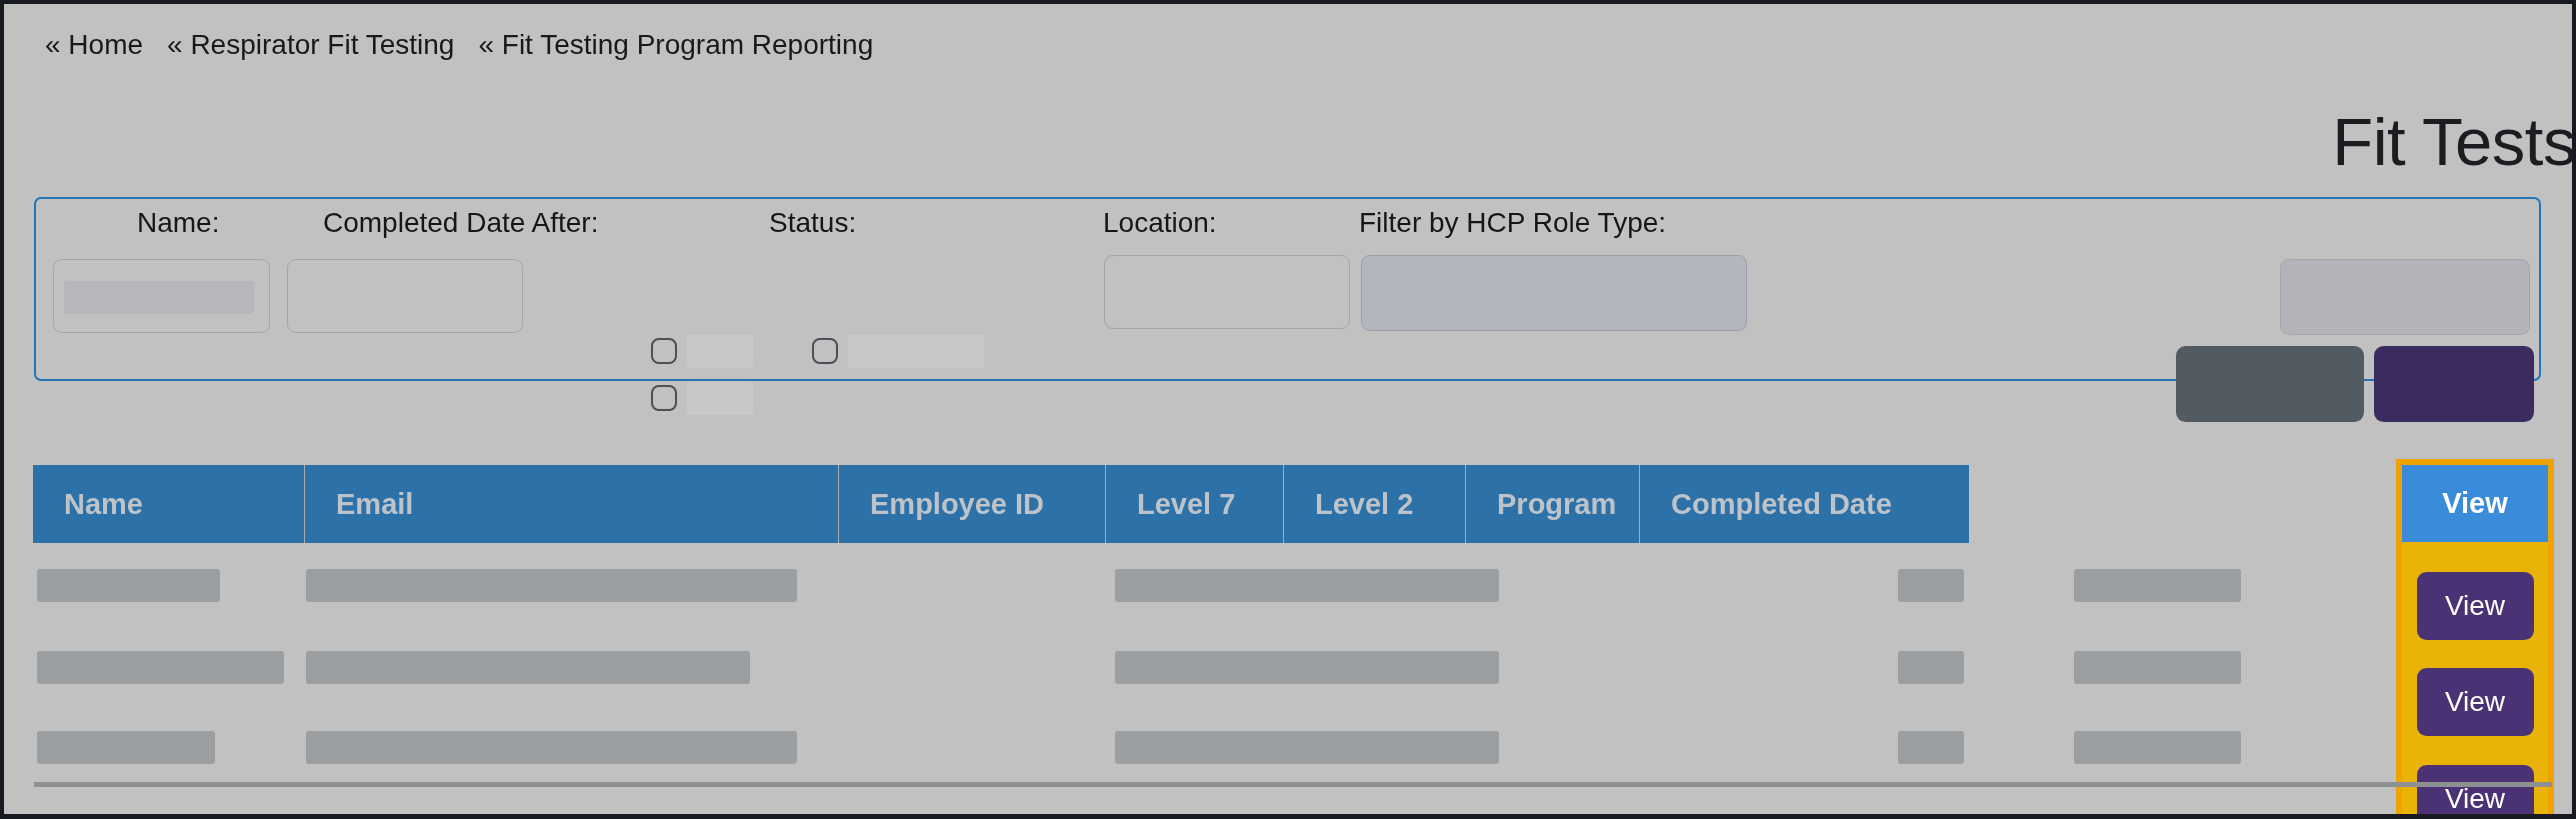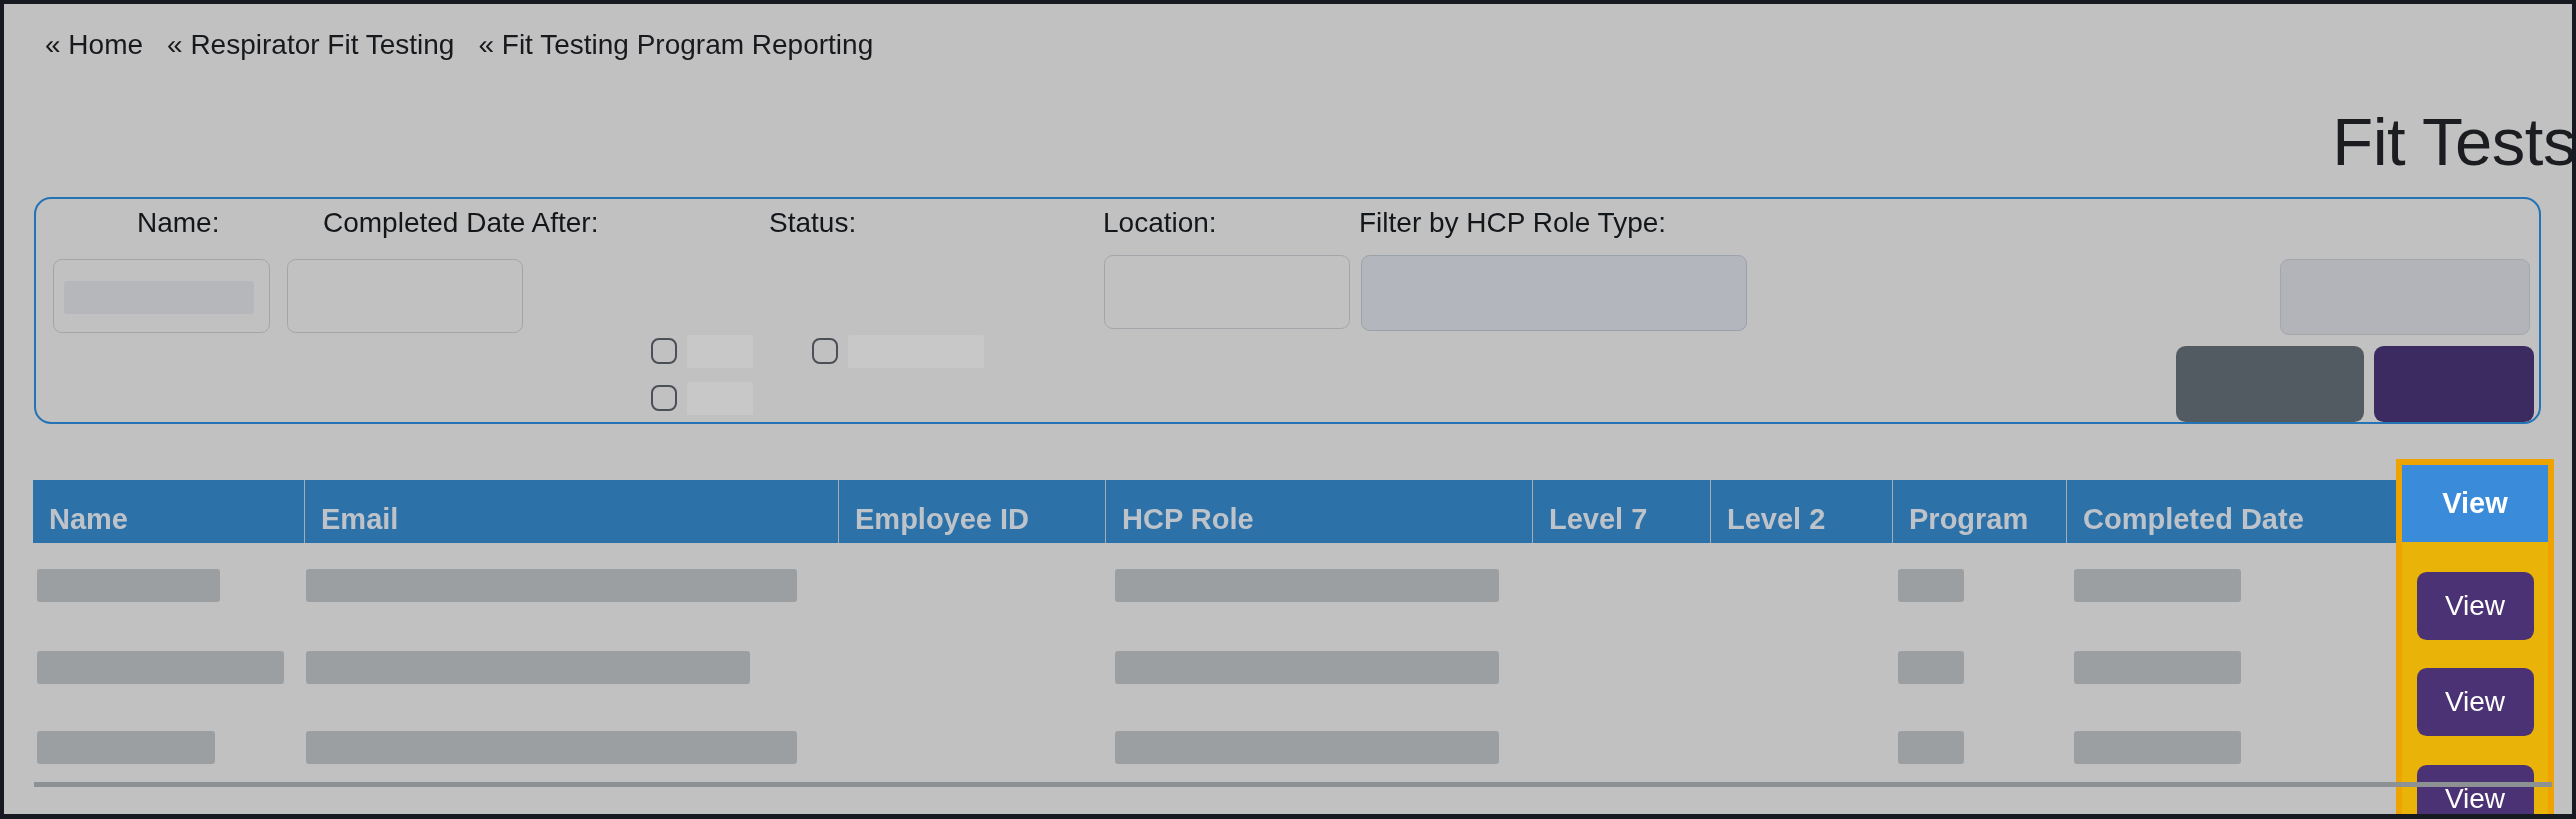--- a/index.html
+++ b/index.html
@@ -11,22 +11,22 @@
     content:"";position:absolute;inset:0;pointer-events:none;
     border:4.8px solid #171b21;border-bottom-width:6.8px;
   }
   
   .breadcrumbs{position:absolute;left:45px;top:29px;display:flex;gap:24px;}
   .crumb{font-size:28px;color:#17191c;text-decoration:none;white-space:nowrap;cursor:pointer;}
   
   .title{position:absolute;left:0;top:103px;width:100%;margin:0;text-align:right;
     font-size:67px;font-weight:400;color:#1b1d21;letter-spacing:-0.5px;}
   
-  .filter-panel{position:absolute;left:34px;top:197px;width:2507px;height:227px;
-    border:2.9px solid #2373b5;border-radius:17px;box-sizing:border-box;}
+  .filter-panel{position:absolute;left:34px;top:197px;width:2507px;height:184px;
+    border:2.9px solid #2373b5;border-radius:7px;box-sizing:border-box;}
   .flabel{position:absolute;top:7.8px;font-size:28px;color:#14171a;white-space:nowrap;}
   .l-name{left:101px;}
   .l-cda{left:287px;}
   .l-status{left:733px;}
   .l-location{left:1067px;}
   .l-hcp{left:1323px;}
   .input{position:absolute;border:1.9px solid #a2a5a9;border-radius:8.7px;box-sizing:border-box;background:transparent;}
   .name-input{left:17.4px;top:60px;width:217px;height:74px;}
   .date-input{left:251px;top:60px;width:236px;height:74px;}
   .location-input{left:1068px;top:56px;width:246px;height:74px;}
@@ -41,21 +41,21 @@
   .cb-label{position:absolute;background:#c8c8c9;border-radius:1.9px;height:33px;}
   .bar-cb1{left:651px;top:136px;width:66px;}
   .bar-cb2{left:812px;top:136px;width:136px;}
   .bar-cb3{left:651px;top:183px;width:66px;}
   .panel-btn{position:absolute;top:147px;height:76px;border:none;border-radius:9.7px;cursor:pointer;}
   .btn-dark{left:2140px;width:188px;background:#535b62;}
   .btn-purple{left:2338px;width:160px;background:#3b2b61;}
   
   .table-header{position:absolute;left:33px;top:465px;height:78px;display:flex;}
   .th{background:#2d71a9;color:#bdc3c9;font-size:29px;font-weight:700;
-    line-height:78px;padding-left:16px;box-sizing:border-box;white-space:nowrap;overflow:hidden;margin-top:15px;}
+    line-height:78px;padding-left:31px;box-sizing:border-box;white-space:nowrap;overflow:hidden;}
   .th + .th{border-left:1.9px solid #a7adb4;}
   .th-name{width:271px;}
   .th-email{width:534px;}
   .th-empid{width:267px;}
   .th-hcprole{width:427px;}
   .th-l1{width:178px;}
   .th-l2{width:182px;}
   .th-status{width:174px;}
   .th-cdate{width:330px;}
   
@@ -114,21 +114,20 @@
     <span class="cb-label bar-cb3"></span>
 
     <button class="panel-btn btn-dark"></button>
     <button class="panel-btn btn-purple"></button>
   </section>
 
   <div class="table-header">
     <div class="th th-name">Name</div>
     <div class="th th-email">Email</div>
     <div class="th th-empid">Employee ID</div>
-    <div class="th th-hcprole">HCP Role</div>
     <div class="th th-l1">Level 7</div>
     <div class="th th-l2">Level 2</div>
     <div class="th th-status">Program</div>
     <div class="th th-cdate">Completed Date</div>
   </div>
 
   <div class="bar r1 c-name w-n1"></div>
   <div class="bar r1 c-email w-e1"></div>
   <div class="bar r1 c-hcp"></div>
   <div class="bar r1 c-status"></div>

